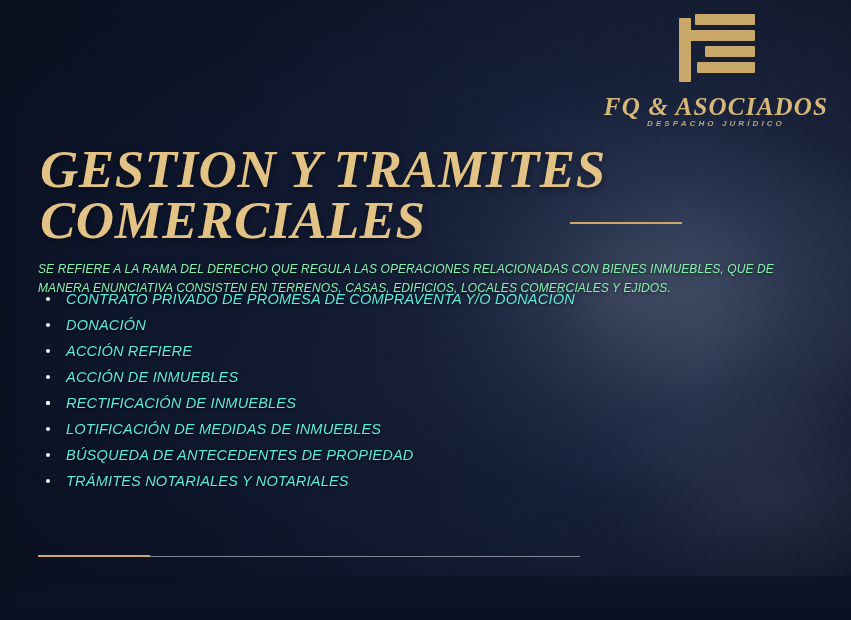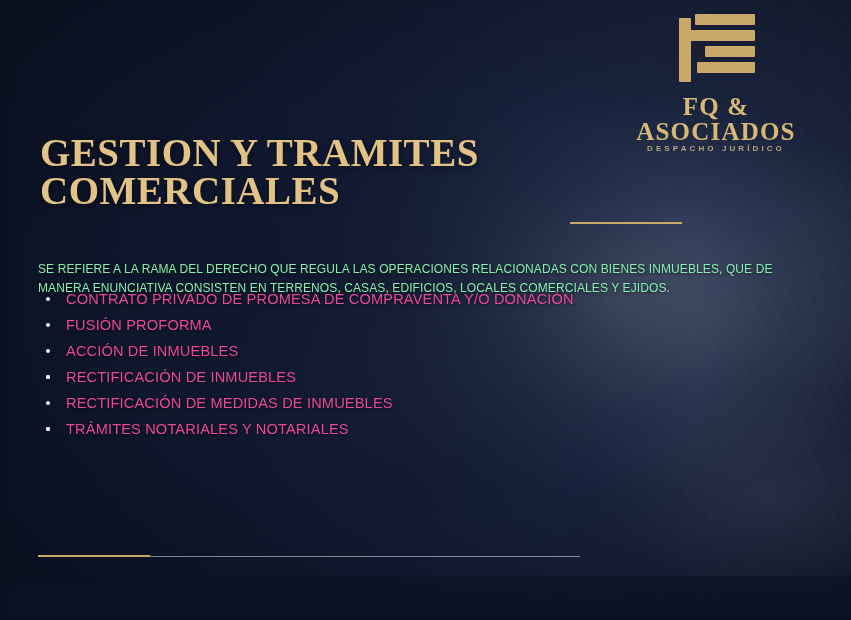--- a/index.html
+++ b/index.html
@@ -9,20 +9,21 @@
   }
   body {
     font-family: "Liberation Sans", sans-serif;
   }
   .slide {
     position: relative;
     width: 851px;
     height: 620px;
     overflow: hidden;
     background: #16203a;
+    font-style: italic;
   }
   
   .bg-photo {
     position: absolute;
     inset: 0;
     background:
       radial-gradient(ellipse 55% 45% at 72% 48%, rgba(180,190,205,0.55) 0%, rgba(120,132,152,0.30) 40%, rgba(40,52,80,0.0) 72%),
       radial-gradient(ellipse 40% 30% at 33% 62%, rgba(150,160,178,0.30) 0%, rgba(40,52,80,0.0) 70%),
       radial-gradient(ellipse 30% 25% at 90% 80%, rgba(110,122,145,0.35) 0%, rgba(20,30,55,0.0) 70%),
       linear-gradient(180deg, #1b2542 0%, #222f4f 35%, #1a2440 70%, #121b33 100%);
@@ -101,21 +102,21 @@
 
   
   .title {
     position: absolute;
     left: 40px;
     top: 108px;
     width: 640px;
     color: #e2c285;
     font-family: "Liberation Serif", serif;
     font-weight: 700;
-    font-size: 39px;
+    font-size: 53px;
     line-height: 0.98;
     letter-spacing: 0.5px;
     text-shadow: 0 2px 6px rgba(0,0,0,0.45);
   }
   .title .line2 { display: block; }
 
   .title-rule {
     position: absolute;
     left: 570px;
     top: 222px;
@@ -143,21 +144,21 @@
     left: 40px;
     top: 286px;
     width: 700px;
     list-style: none;
     margin: 0;
     padding: 0;
   }
   .bullets li {
     position: relative;
     padding-left: 26px;
-    color: #ec4899;
+    color: #5eead4;
     font-size: 14.6px;
     line-height: 26px;
     letter-spacing: 0.15px;
     text-shadow: 0 1px 3px rgba(0,0,0,0.6);
   }
   .bullets li .dot {
     position: absolute;
     left: 6px;
     top: 11px;
     width: 4px;
@@ -227,26 +228,27 @@
     <h1 class="title">
       <span>GESTION Y TRAMITES</span>
       <span class="line2">COMERCIALES</span>
     </h1>
     <div class="title-rule"></div>
 
     <p class="intro">SE REFIERE A LA RAMA DEL DERECHO QUE REGULA LAS OPERACIONES RELACIONADAS CON BIENES INMUEBLES, QUE DE MANERA ENUNCIATIVA CONSISTEN EN TERRENOS, CASAS, EDIFICIOS, LOCALES COMERCIALES Y EJIDOS.</p>
 
     <ul class="bullets">
       <li><span class="dot"></span><span>CONTRATO PRIVADO DE PROMESA DE COMPRAVENTA Y/O DONACIÓN</span></li>
-      <li><span class="dot"></span><span>FUSIÓN PROFORMA</span></li>
+      <li><span class="dot"></span><span>DONACIÓN</span></li>
+      <li><span class="dot"></span><span>ACCIÓN REFIERE</span></li>
       <li><span class="dot"></span><span>ACCIÓN DE INMUEBLES</span></li>
       <li><span class="dot"></span></li>
       <li><span class="dot"></span><span>RECTIFICACIÓN DE INMUEBLES</span></li>
-      <li><span class="dot"></span><span>RECTIFICACIÓN DE MEDIDAS DE INMUEBLES</span></li>
-      <li><span class="dot"></span></li>
+      <li><span class="dot"></span><span>LOTIFICACIÓN DE MEDIDAS DE INMUEBLES</span></li>
+      <li><span class="dot"></span><span>BÚSQUEDA DE ANTECEDENTES DE PROPIEDAD</span></li>
       <li><span class="dot"></span><span>TRÁMITES NOTARIALES Y NOTARIALES</span></li>
     </ul>
 
     <div class="rule-gold"></div>
     <div class="rule-light"></div>
     <div class="bottom-band"></div>
     <div class="left-band"></div>
   </div>
 </div>
 

